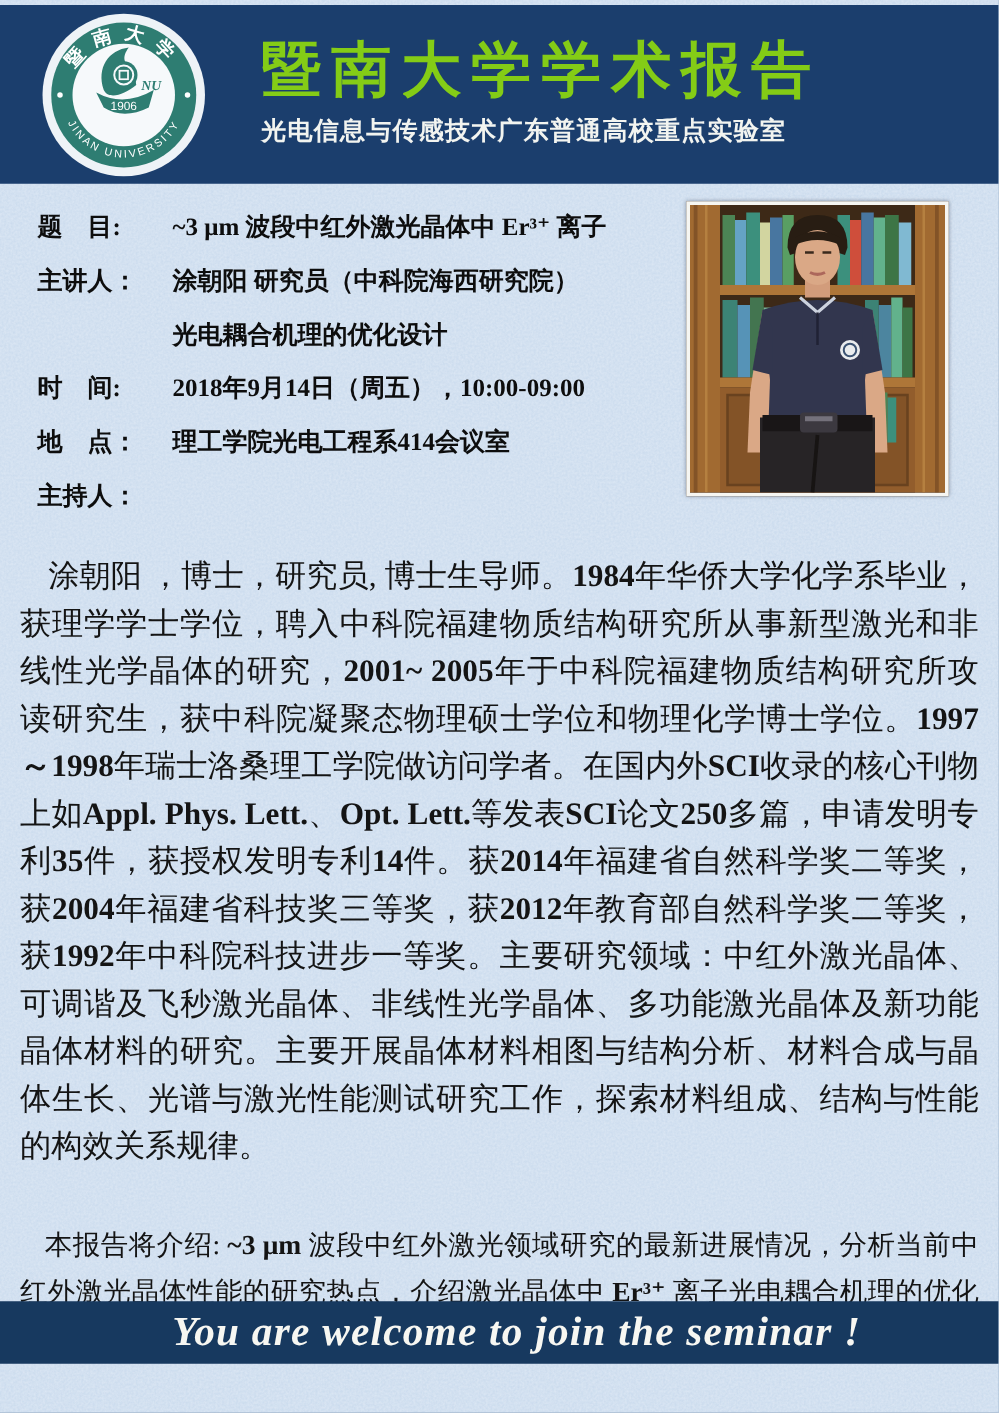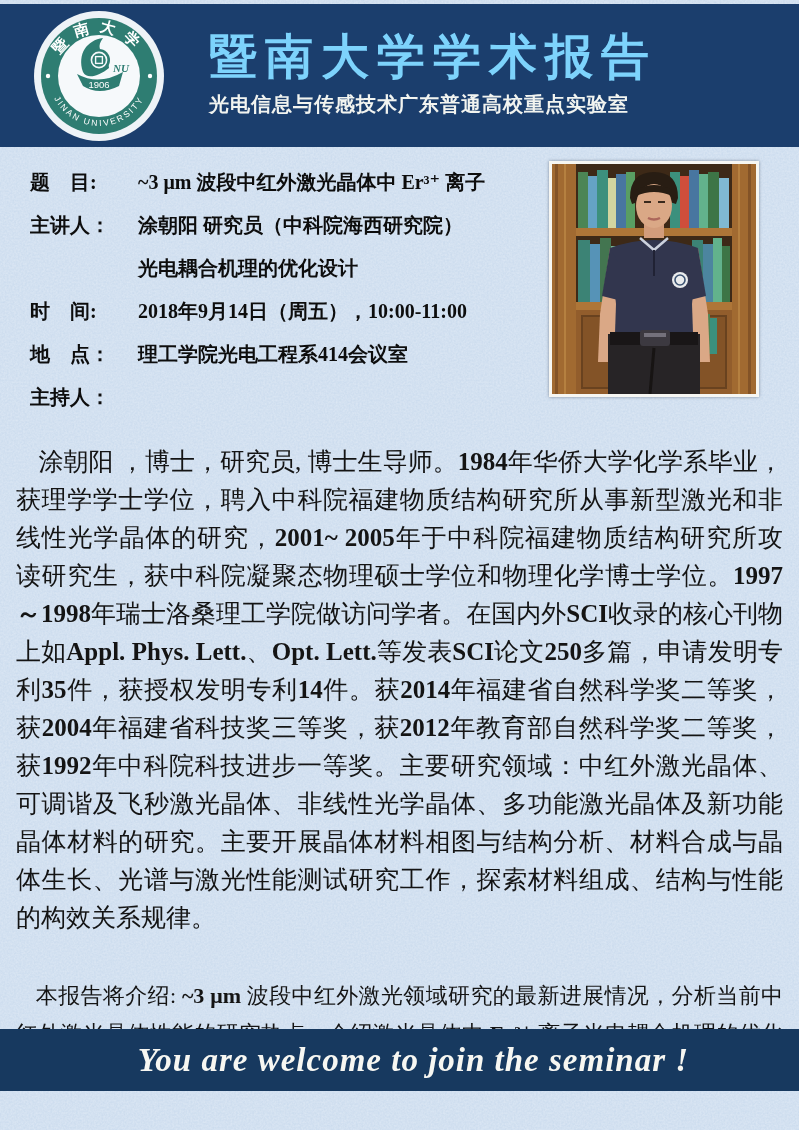--- a/index.html
+++ b/index.html
@@ -5,41 +5,41 @@
   html,body{margin:0;padding:0;background:#9fb3c8;}
   .poster{position:relative;width:799px;height:1130px;margin:0 auto;background:#c9daed;overflow:hidden;
           font-family:"Liberation Serif","DejaVu Serif",serif;}
   .texture{position:absolute;inset:0;width:100%;height:100%;opacity:.55;pointer-events:none;}
   .content{position:relative;}
 
   
   .header{position:relative;margin-top:4px;height:143px;background:#1b3e6d;display:flex;align-items:center;}
   .logo{width:132px;height:132px;margin-left:33px;flex:0 0 auto;}
   .titles{margin-left:44px;}
-  .poster-title{color:#7dd3fc;font-size:48px;font-weight:bold;letter-spacing:8px;line-height:1;margin:0 0 10px 0;}
+  .poster-title{color:#84cc16;font-size:48px;font-weight:bold;letter-spacing:8px;line-height:1;margin:0 0 10px 0;}
   .poster-subtitle{color:#f2f4f0;font-size:20px;letter-spacing:1px;font-weight:bold;margin:0;}
 
   
   .info{padding:14px 0 0 30px;width:540px;}
   .info-line{display:flex;font-size:20px;font-weight:bold;color:#0d0d0d;line-height:43px;white-space:nowrap;}
   .info-label{flex:0 0 100px;}
   .info-value{margin-left:8px;}
 
   
   .photo{position:absolute;left:549px;top:157px;width:204px;height:230px;border:3px solid #f6f6f2;
          box-shadow:0 0 3px rgba(60,70,90,.55);background:#2f1d0c;}
   .photo svg{display:block;width:100%;height:100%;}
 
   
   .bio{margin:24px 16px 0 16px;font-size:25px;line-height:38px;color:#141414;text-align:justify;text-indent:0.9em;}
   .abstract{margin:40px 16px 0 16px;font-size:22px;line-height:38px;color:#141414;text-align:justify;text-indent:0.9em;}
   .bio b,.abstract b{font-weight:bold;}
 
   
-  .footer{position:absolute;left:0;right:0;bottom:0;height:62px;background:#17395f;display:flex;align-items:center;justify-content:center;padding-left:28px;}
+  .footer{position:absolute;left:0;right:0;bottom:0;height:50px;background:#17395f;display:flex;align-items:center;justify-content:center;padding-left:28px;}
   .footer-text{color:#f7f7f2;font-size:33px;font-weight:bold;font-style:italic;letter-spacing:1px;}
 </style>
 </head>
 <body>
 
 <div class="poster">
 
   <svg class="texture" xmlns="http://www.w3.org/2000/svg">
     <filter id="nz">
         <feTurbulence type="fractalNoise" baseFrequency="0.55" numOctaves="2" seed="7"></feTurbulence>
@@ -91,21 +91,21 @@
       <div class="info-line">
         <span class="info-label">主讲人：</span>
         <span class="info-value">涂朝阳 研究员（中科院海西研究院）</span>
       </div>
       <div class="info-line">
         <span class="info-label"></span>
         <span class="info-value">光电耦合机理的优化设计</span>
       </div>
       <div class="info-line">
         <span class="info-label">时　间:</span>
-        <span class="info-value">2018年9月14日（周五），10:00-11:00</span>
+        <span class="info-value">2018年9月14日（周五），10:00-09:00</span>
       </div>
       <div class="info-line">
         <span class="info-label">地　点：</span>
         <span class="info-value">理工学院光电工程系414会议室</span>
       </div>
       <div class="info-line">
         <span class="info-label">主持人：</span>
       </div>
     </div>
 

